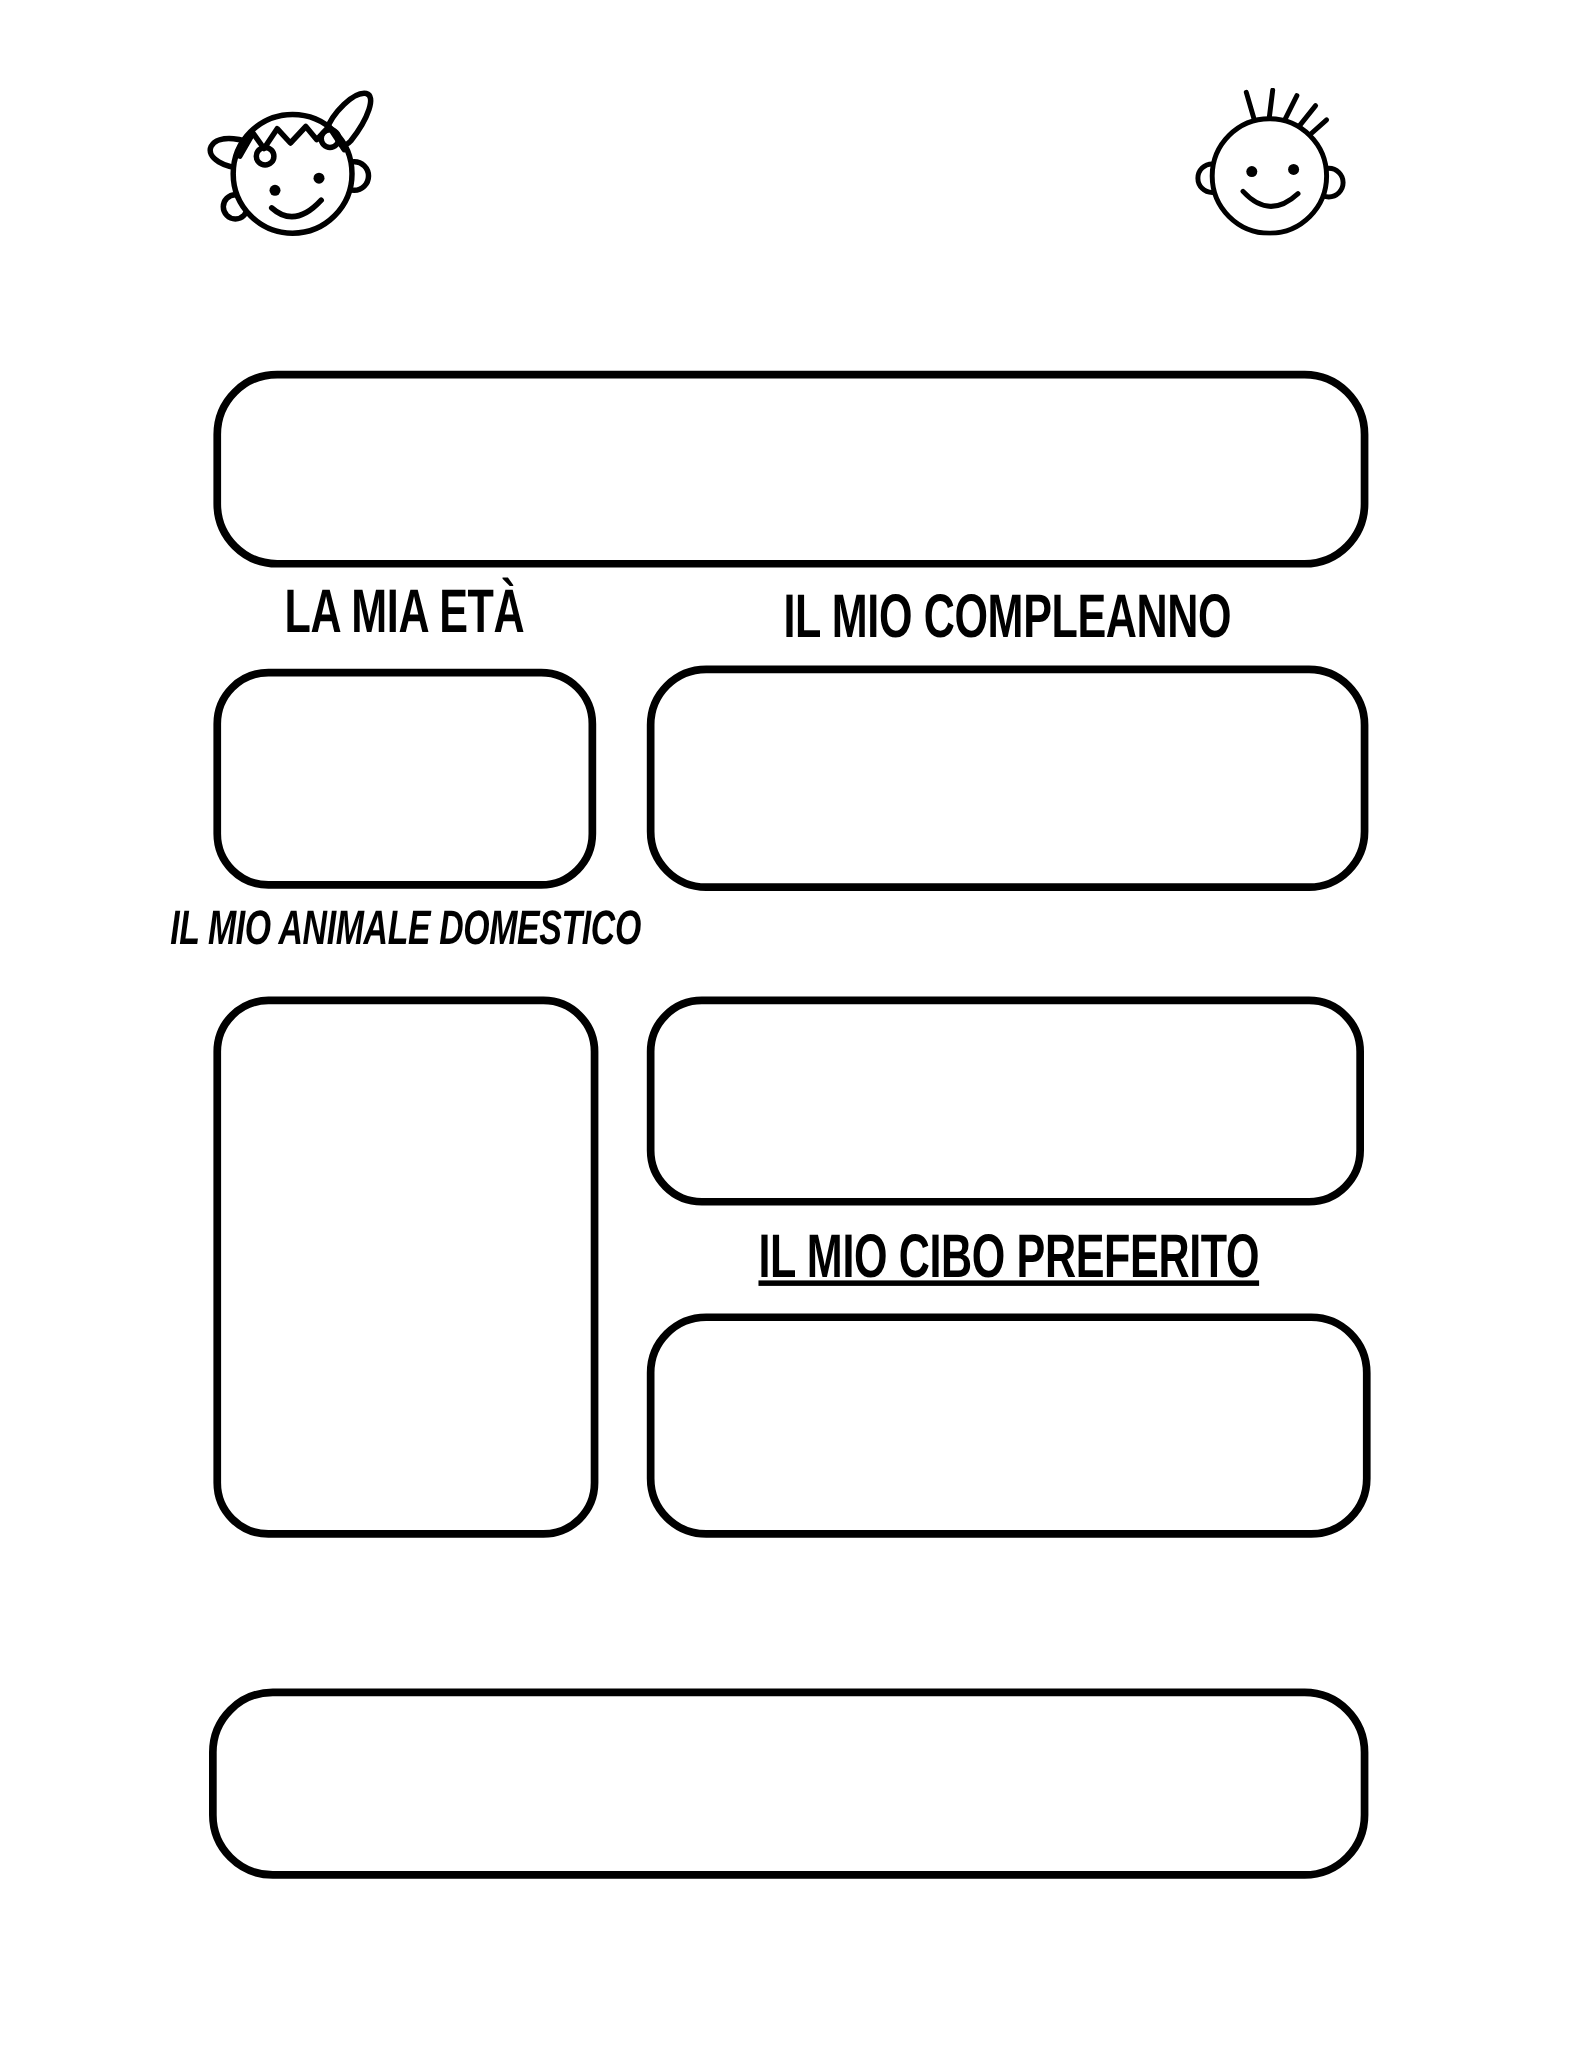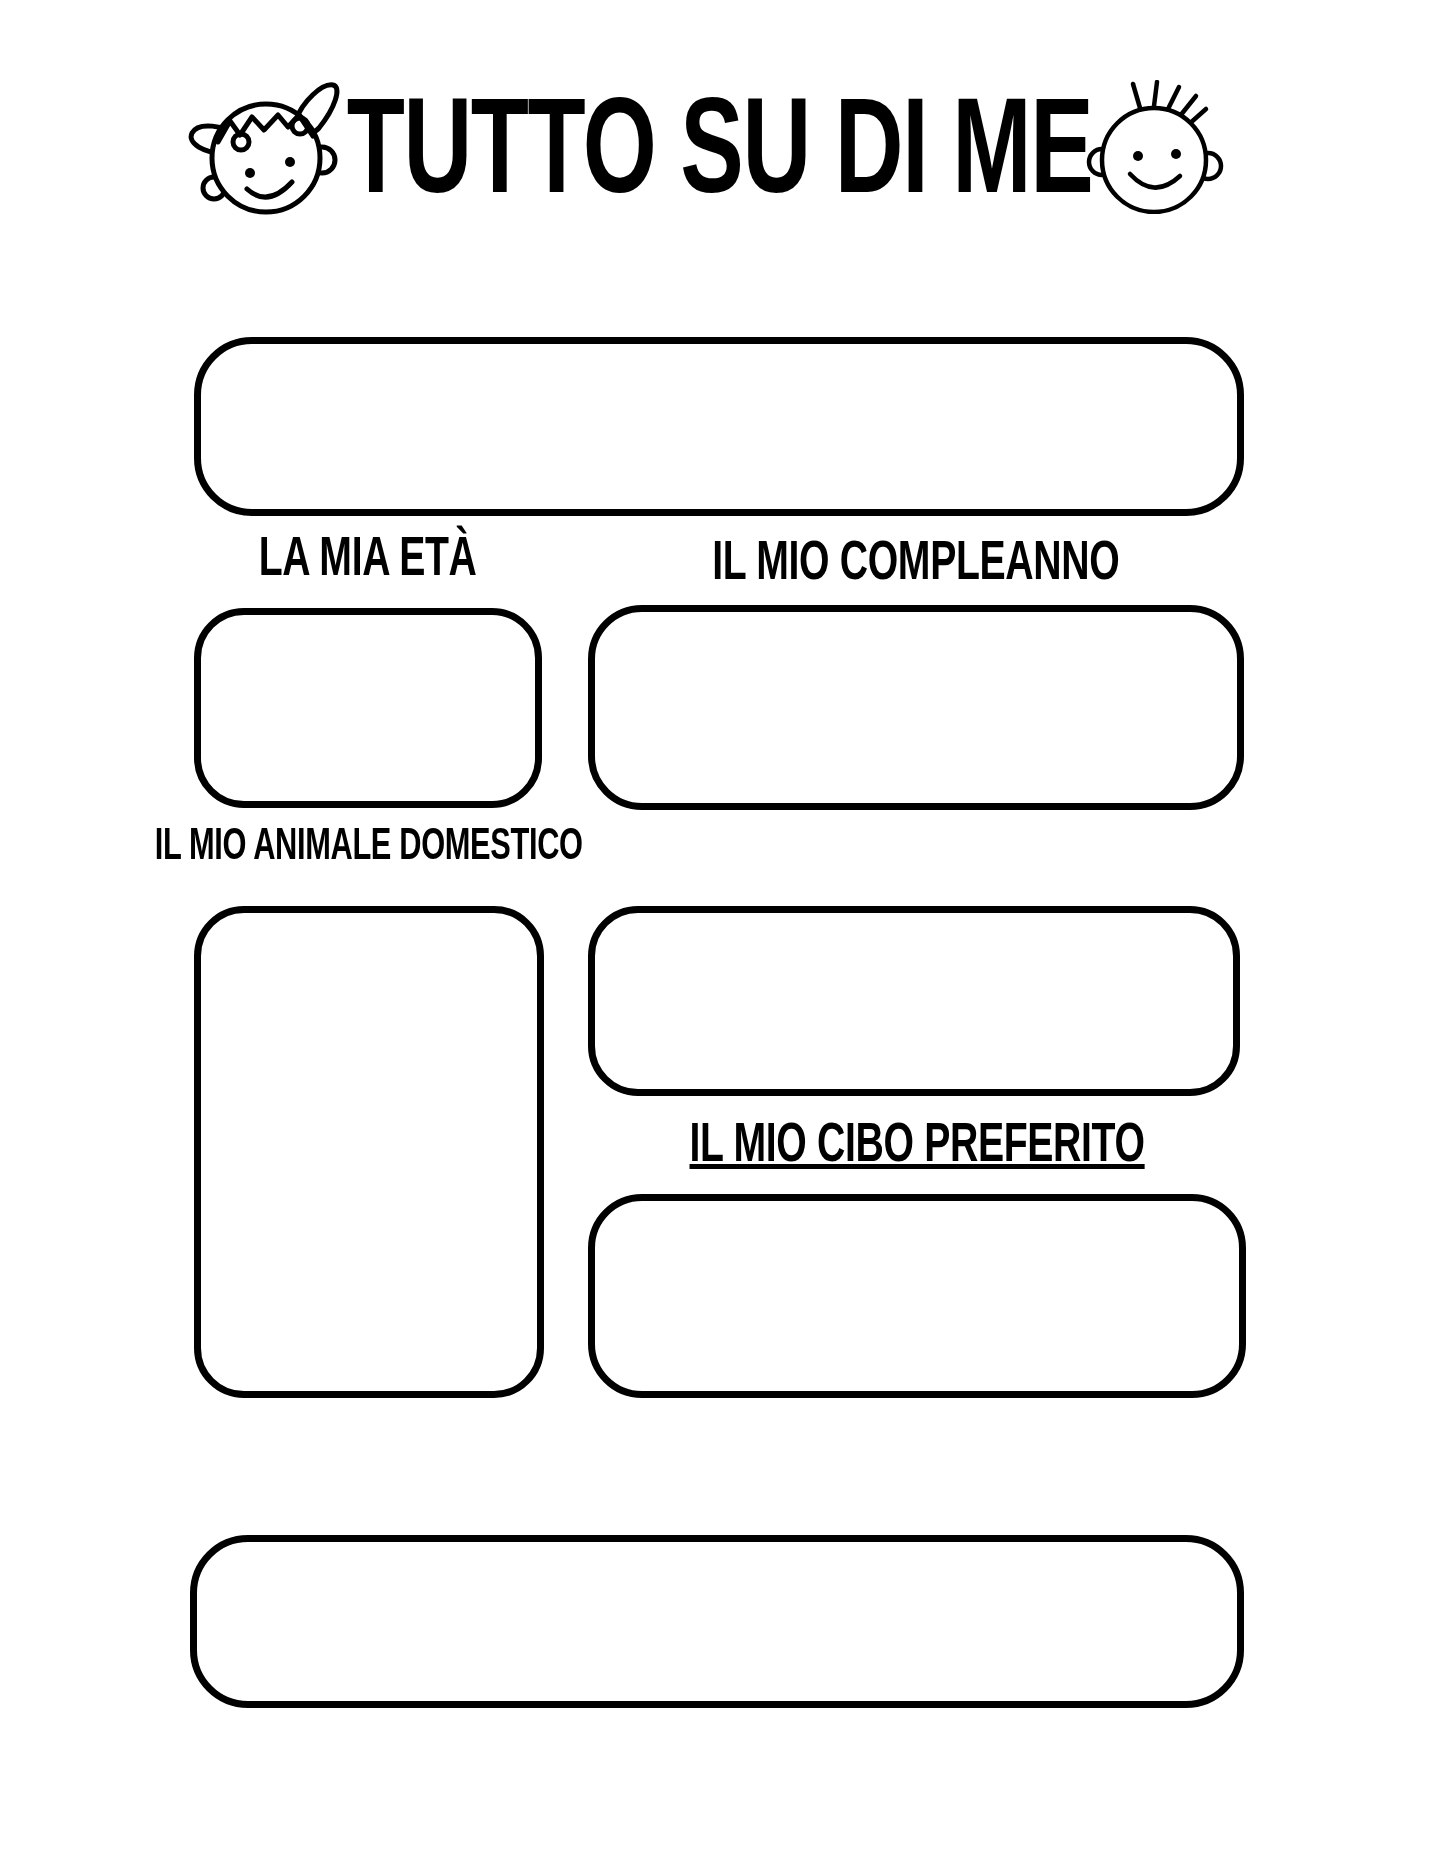--- a/index.html
+++ b/index.html
@@ -9,21 +9,21 @@
   }
   
   .cond{
     display:inline-block;transform:scaleX(0.70);transform-origin:50% 50%;
     font-weight:bold;white-space:nowrap;letter-spacing:-0.5px;line-height:1;
   }
   .lbl{
     position:absolute;display:flex;align-items:center;justify-content:center;
   }
   .fs-big{font-size:56px;}
-  .fs-small{font-size:44px;}
+  .fs-small{font-size:44px;font-style:italic;}
   .title-wrap{
     position:absolute;left:320px;top:86px;width:800px;height:118px;
     display:flex;align-items:center;justify-content:center;
   }
   .title-text{font-size:136px;letter-spacing:-2px;}
   .box{
     position:absolute;border:7px solid #000;background:#fff;
     box-sizing:border-box;border-radius:54px;
   }
   .box.r56{border-radius:58px;}
@@ -46,23 +46,20 @@
       <circle cx="116" cy="50" r="8"></circle>
       <path fill="none" d="M34 66 L46 45 L56 59 L68 41 L80 54 L94 39 L104 51 L115 39 L129 60"></path>
     </g>
     <g fill="#000" stroke="none">
       <circle cx="66" cy="97" r="5"></circle>
       <circle cx="106" cy="86" r="5"></circle>
     </g>
     <path fill="none" stroke="#000" stroke-width="5" stroke-linecap="round" d="M63 113 Q84 132 108 106"></path>
   </svg>
 
-  <div class="title-wrap">
-    <span class="cond title-text">TUTTO SU DI ME</span>
-  </div>
 
   <svg class="face" style="left:1086px;top:80px;" width="138" height="134" viewBox="0 0 138 134">
     <g fill="none" stroke="#000" stroke-width="4.5" stroke-linecap="round">
       <path d="M54 28 L47 4"></path>
       <path d="M68 26 L71 2"></path>
       <path d="M82 29 L93 7"></path>
       <path d="M94 36 L110 16"></path>
       <path d="M102 45 L120 29"></path>
     </g>
     <g fill="#fff" stroke="#000" stroke-width="4.5">

